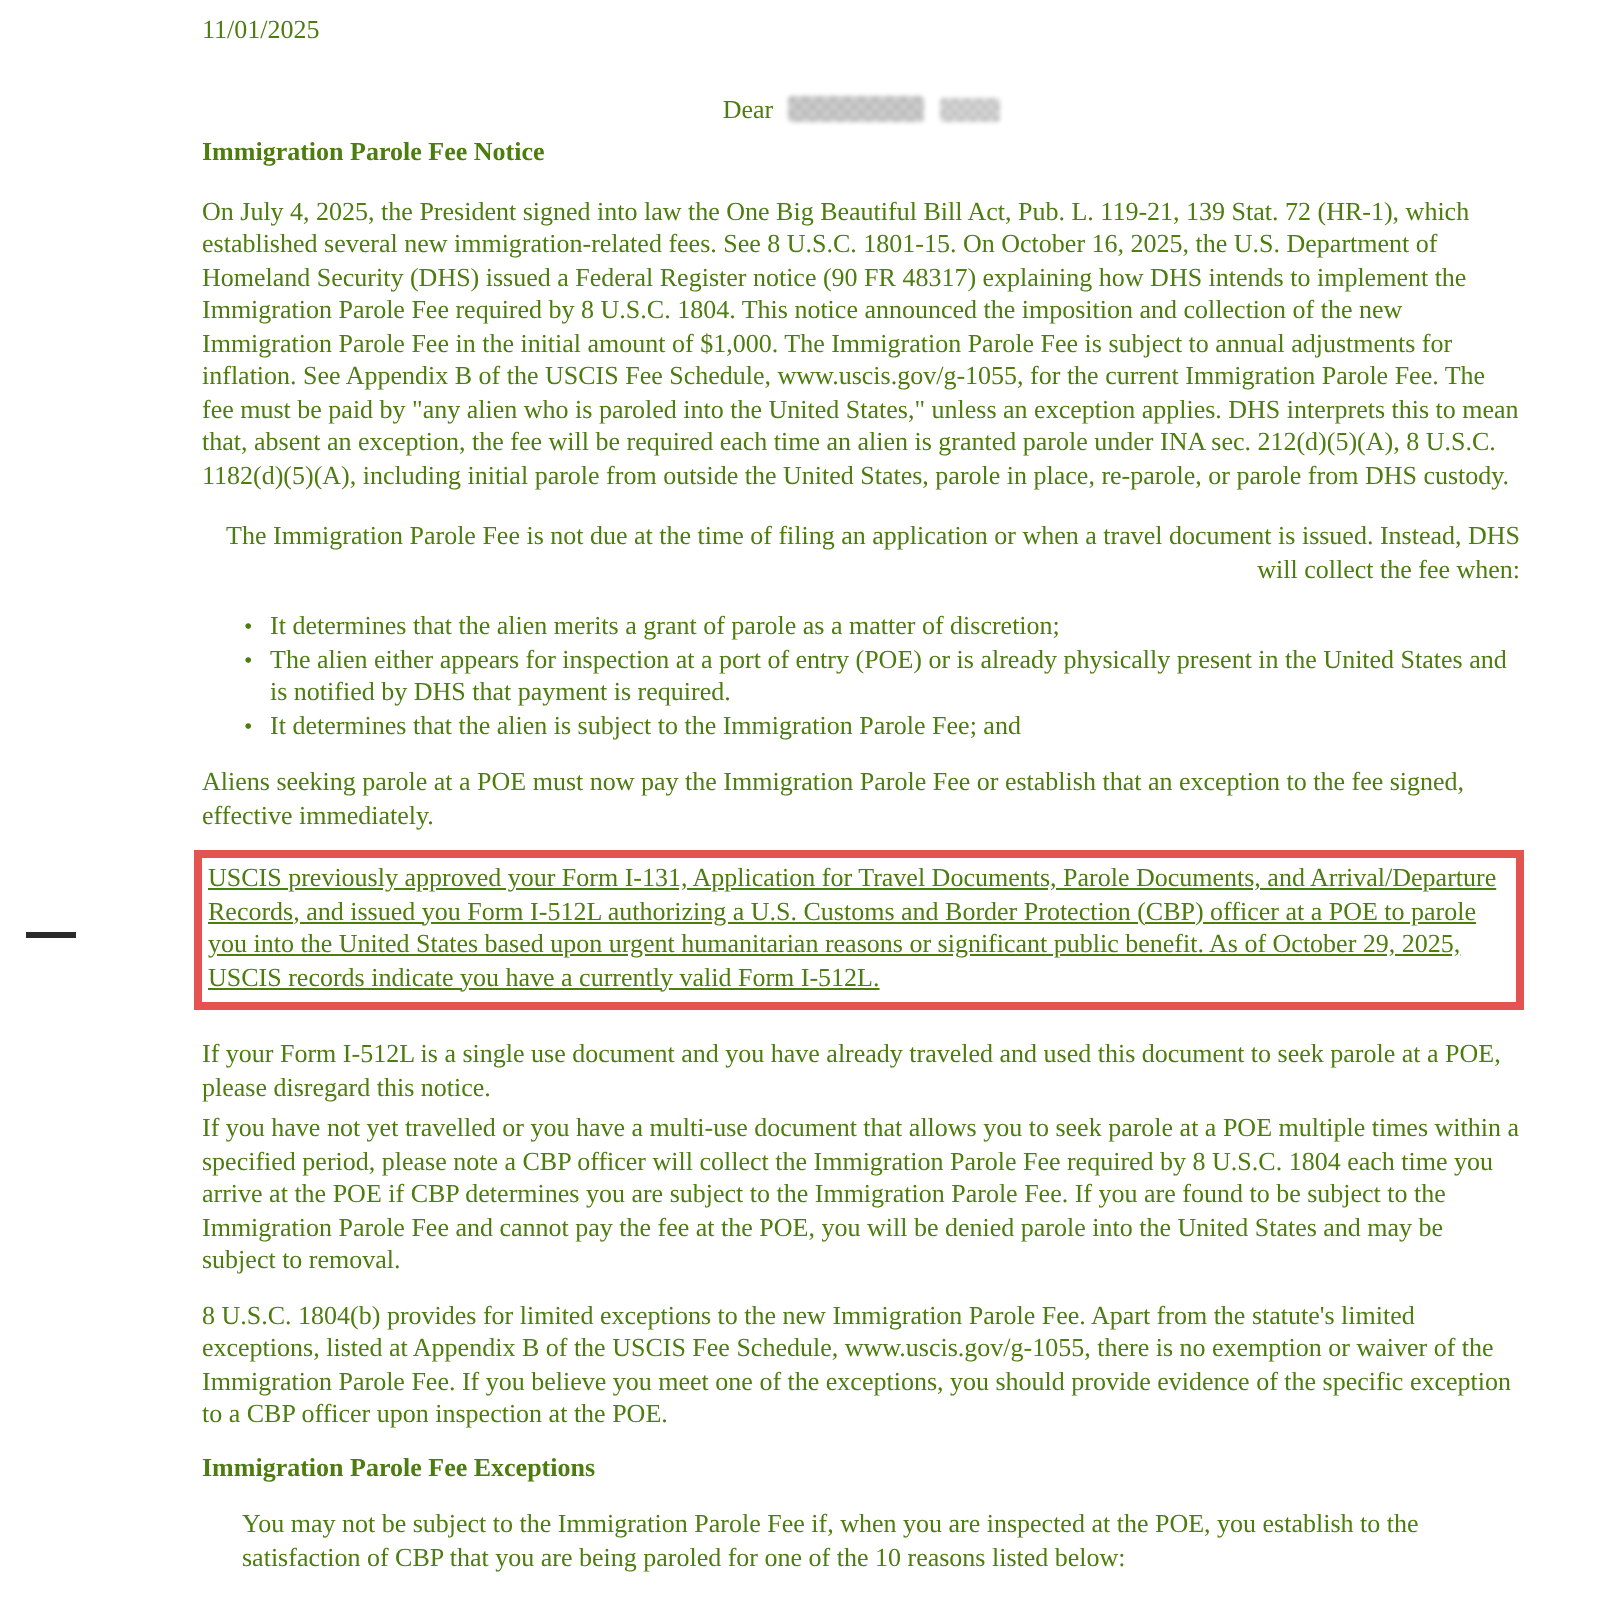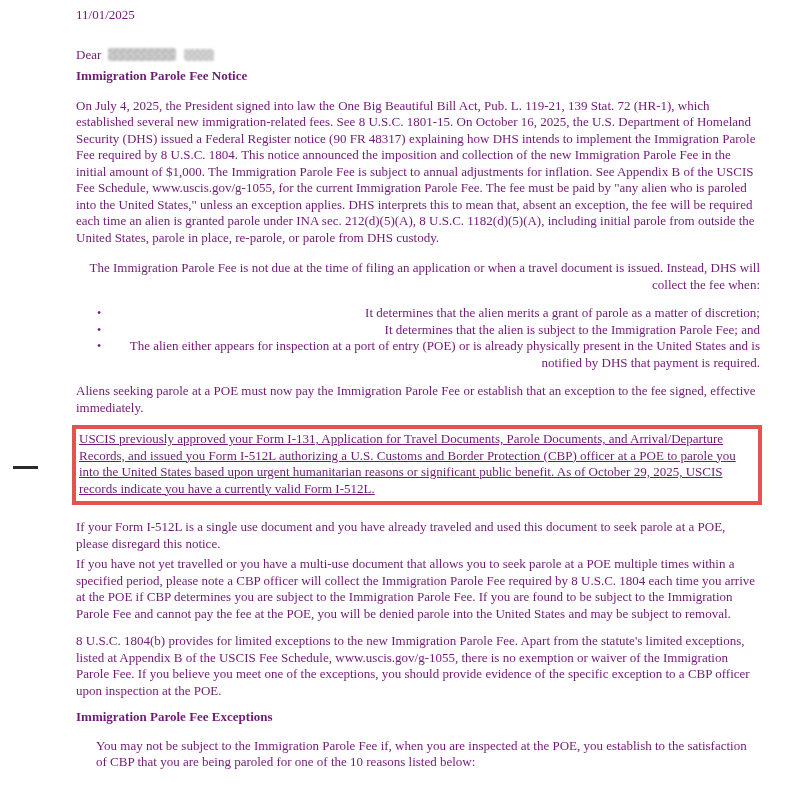--- a/index.html
+++ b/index.html
@@ -1,32 +1,32 @@
 <!DOCTYPE html>
 <html><head>
 <meta charset="utf-8">
 <style>
   html,body{margin:0;padding:0;background:#ffffff;}
   .page{
     position:relative;
     width:800px;height:802px;
     box-sizing:border-box;
-    padding:7px 40px 0 76px;
+    padding:7px 40px 0 101px;
     background:#ffffff;
     font-family:"Liberation Serif", serif;
     font-size:13px;line-height:16.5px;
-    color:#701a75;
+    color:#4d7c0f;
     overflow:hidden;
   }
   p{margin:0;}
-  .salutation{margin-top:23px;}
+  .salutation{margin-top:23px;text-align:center;}
   .title{margin-top:5px;font-weight:bold;}
   .para-intro{margin-top:13px;}
   .para-feedue{margin-top:14px;text-align:right;}
-  ul.bullets{margin:12px 0 0 0;padding:0 0 0 34px;list-style:none;text-align:right;}
+  ul.bullets{margin:12px 0 0 0;padding:0 0 0 34px;list-style:none;}
   ul.bullets li{position:relative;}
   ul.bullets li::before{content:"\2022";position:absolute;left:-13px;font-size:12px;}
   .para-poe{margin-top:12px;}
   .highlight-box{margin:9px -2px 14px -4px;border:4px solid #e4534f;padding:2px 3px 4px 3px;text-decoration:underline;}
   .para-singleuse{margin-top:0;}
   .para-multiuse{margin-top:4px;}
   .para-statute{margin-top:11px;}
   .heading2{margin-top:10px;font-weight:bold;}
   .para-reasons{margin-top:12px;margin-left:20px;}
   .margin-dash{position:absolute;left:13px;top:466px;width:25px;height:3px;background:#2b2b2b;}
@@ -51,22 +51,22 @@
   <p class="salutation"><span>Dear</span><span class="redact first"></span><span class="redact second"></span></p>
 
   <p class="title">Immigration Parole Fee Notice</p>
 
   <p class="para-intro">On July 4, 2025, the President signed into law the One Big Beautiful Bill Act, Pub. L. 119-21, 139 Stat. 72 (HR-1), which established several new immigration-related fees. See 8 U.S.C. 1801-15. On October 16, 2025, the U.S. Department of Homeland Security (DHS) issued a Federal Register notice (90 FR 48317) explaining how DHS intends to implement the Immigration Parole Fee required by 8 U.S.C. 1804. This notice announced the imposition and collection of the new Immigration Parole Fee in the initial amount of $1,000. The Immigration Parole Fee is subject to annual adjustments for inflation. See Appendix B of the USCIS Fee Schedule, www.uscis.gov/g-1055, for the current Immigration Parole Fee. The fee must be paid by "any alien who is paroled into the United States," unless an exception applies. DHS interprets this to mean that, absent an exception, the fee will be required each time an alien is granted parole under INA sec. 212(d)(5)(A), 8 U.S.C. 1182(d)(5)(A), including initial parole from outside the United States, parole in place, re-parole, or parole from DHS custody.</p>
 
   <p class="para-feedue">The Immigration Parole Fee is not due at the time of filing an application or when a travel document is issued. Instead, DHS will collect the fee when:</p>
 
   <ul class="bullets">
     <li>It determines that the alien merits a grant of parole as a matter of discretion;</li>
+    <li>The alien either appears for inspection at a port of entry (POE) or is already physically present in the United States and is notified by DHS that payment is required.</li>
     <li>It determines that the alien is subject to the Immigration Parole Fee; and</li>
-    <li>The alien either appears for inspection at a port of entry (POE) or is already physically present in the United States and is notified by DHS that payment is required.</li>
   </ul>
 
   <p class="para-poe">Aliens seeking parole at a POE must now pay the Immigration Parole Fee or establish that an exception to the fee signed, effective immediately.</p>
 
   <div class="highlight-box">
     <p>USCIS previously approved your Form I-131, Application for Travel Documents, Parole Documents, and Arrival/Departure Records, and issued you Form I-512L authorizing a U.S. Customs and Border Protection (CBP) officer at a POE to parole you into the United States based upon urgent humanitarian reasons or significant public benefit. As of October 29, 2025, USCIS records indicate you have a currently valid Form I-512L.</p>
   </div>
 
   <p class="para-singleuse">If your Form I-512L is a single use document and you have already traveled and used this document to seek parole at a POE, please disregard this notice.</p>
 

